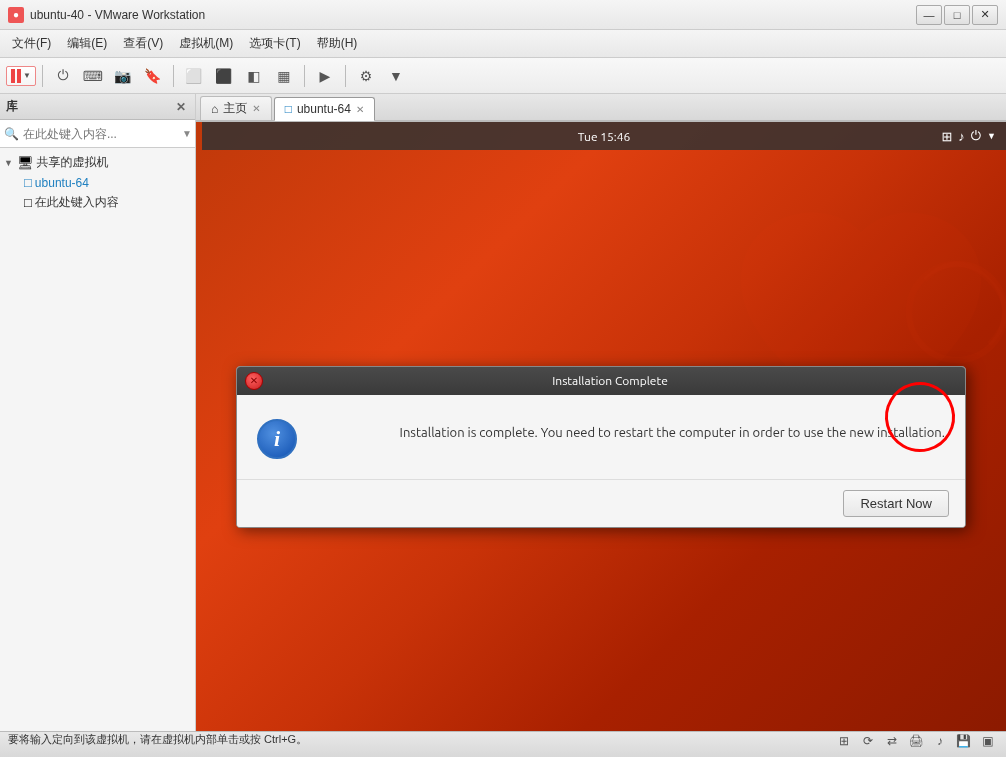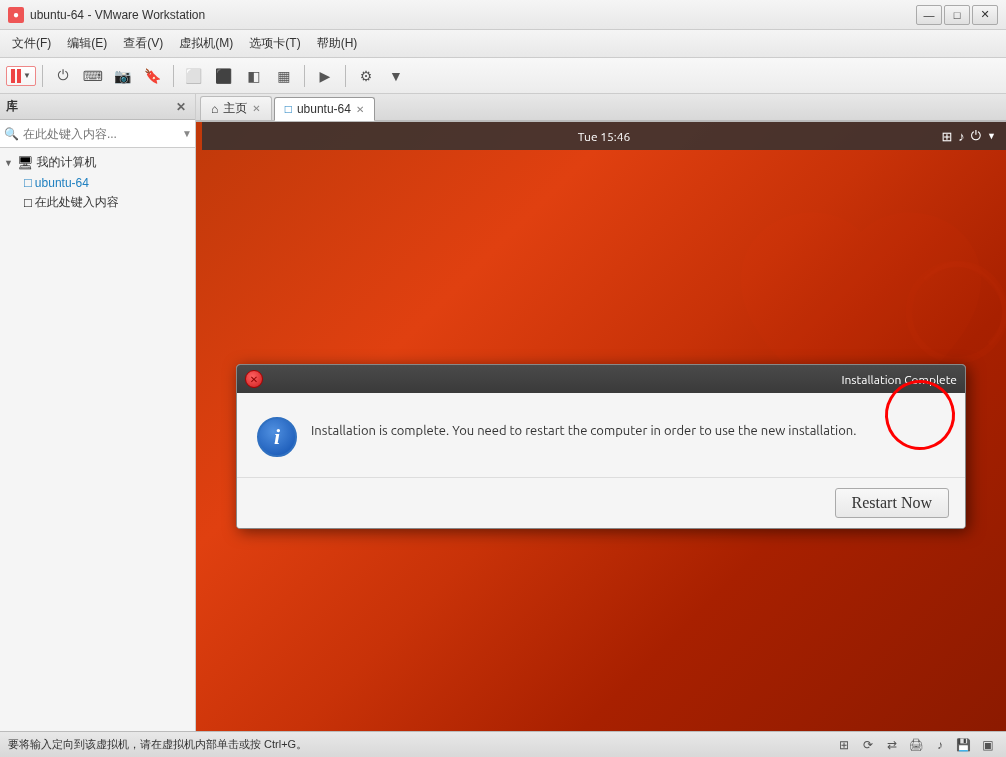--- a/index.html
+++ b/index.html
@@ -247,21 +247,21 @@
     .dialog-titlebar {
       height: 28px;
       background: linear-gradient(to bottom, #4a4a4a, #3a3a3a);
       display: flex;
       align-items: center;
       padding: 0 8px;
       color: white;
       font-size: 12px;
       font-family: Ubuntu, sans-serif;
     }
-    .dialog-title { flex: 1; text-align: right; }
+    .dialog-title { flex: 1; text-align: center; }
     .dialog-close-btn {
       width: 18px; height: 18px;
       background: radial-gradient(circle at 40% 35%, #ff6060, #cc2020);
       border-radius: 50%;
       display: flex; align-items: center; justify-content: center;
       cursor: pointer;
       font-size: 10px; color: #800;
       border: 1px solid #aa0000;
     }
     .dialog-body {
@@ -285,37 +285,38 @@
       margin-top: 4px;
       border: 2px solid #3070c0;
     }
     .dialog-message {
       flex: 1;
       font-size: 13px;
       color: #333;
       font-family: Ubuntu, 'Microsoft YaHei', sans-serif;
       line-height: 1.5;
       padding-top: 8px;
+      text-align: right;
     }
     .dialog-footer {
       padding: 10px 16px;
       display: flex;
       justify-content: flex-end;
       background: #f5f5f5;
       border-top: 1px solid #ddd;
     }
     .restart-btn {
       padding: 5px 16px;
       background: linear-gradient(to bottom, #f8f8f8, #e8e8e8);
       border: 1px solid #aaa;
       border-radius: 3px;
-      font-size: 16px;
+      font-size: 13px;
       cursor: pointer;
       color: #333;
-      font-family: Liberation Serif, serif;
+      font-family: Liberation Sans, sans-serif;
     }
 
     
     .red-circle {
       position: absolute;
       right: 10px;
       top: 15px;
       width: 70px;
       height: 70px;
       border: 3px solid red;
@@ -324,21 +325,21 @@
       z-index: 200;
       transform: rotate(-15deg);
     }
 
     
     .statusbar {
       height: 26px;
       background: linear-gradient(to bottom, #e8e8e8, #d8d8d8);
       border-top: 1px solid #bbb;
       display: flex;
-      align-items: center;
+      align-items: flex-start;
       padding: 0 8px;
       font-size: 11px;
       color: #333;
       gap: 8px;
     }
     .statusbar-text { flex: 1; }
     .statusbar-icons { display: flex; gap: 4px; align-items: center; }
     .status-icon-box {
       width: 20px; height: 18px;
       display: flex; align-items: center; justify-content: center;
@@ -354,21 +355,21 @@
       height: 400px;
       opacity: 0.12;
       color: #ff6030;
     }
   </style>
 </head>
 <body>
 
 <div class="titlebar">
   <div class="titlebar-icon">●</div>
-  <span class="titlebar-title">ubuntu-64 - VMware Workstation</span>
+  <span class="titlebar-title">ubuntu-40 - VMware Workstation</span>
   <div class="titlebar-controls">
     <div class="titlebar-btn">—</div>
     <div class="titlebar-btn">□</div>
     <div class="titlebar-btn close">✕</div>
   </div>
 </div>
 
 <div class="menubar">
   <div class="menu-item">文件(F)</div>
   <div class="menu-item">编辑(E)</div>
@@ -412,21 +413,21 @@
     </div>
     <div class="sidebar-search">
       <span class="search-icon-small">🔍</span>
       <input type="text" placeholder="在此处键入内容..." style="">
       <span style="color:#888;font-size:10px;">▼</span>
     </div>
     <div class="sidebar-content">
       <div class="tree-item">
         <span class="tree-arrow">▼</span>
         <span class="tree-icon">🖥</span>
-        <span class="tree-label">我的计算机</span>
+        <span class="tree-label">共享的虚拟机</span>
       </div>
       <div class="tree-child">
         <div class="tree-item">
           <span class="tree-icon" style="color:#2080c0;">□</span>
           <span class="tree-label" style="color:#2080c0;">ubuntu-64</span>
         </div>
         <div class="tree-item">
           <span class="tree-icon">□</span>
           <span class="tree-label">在此处键入内容</span>
         </div>

